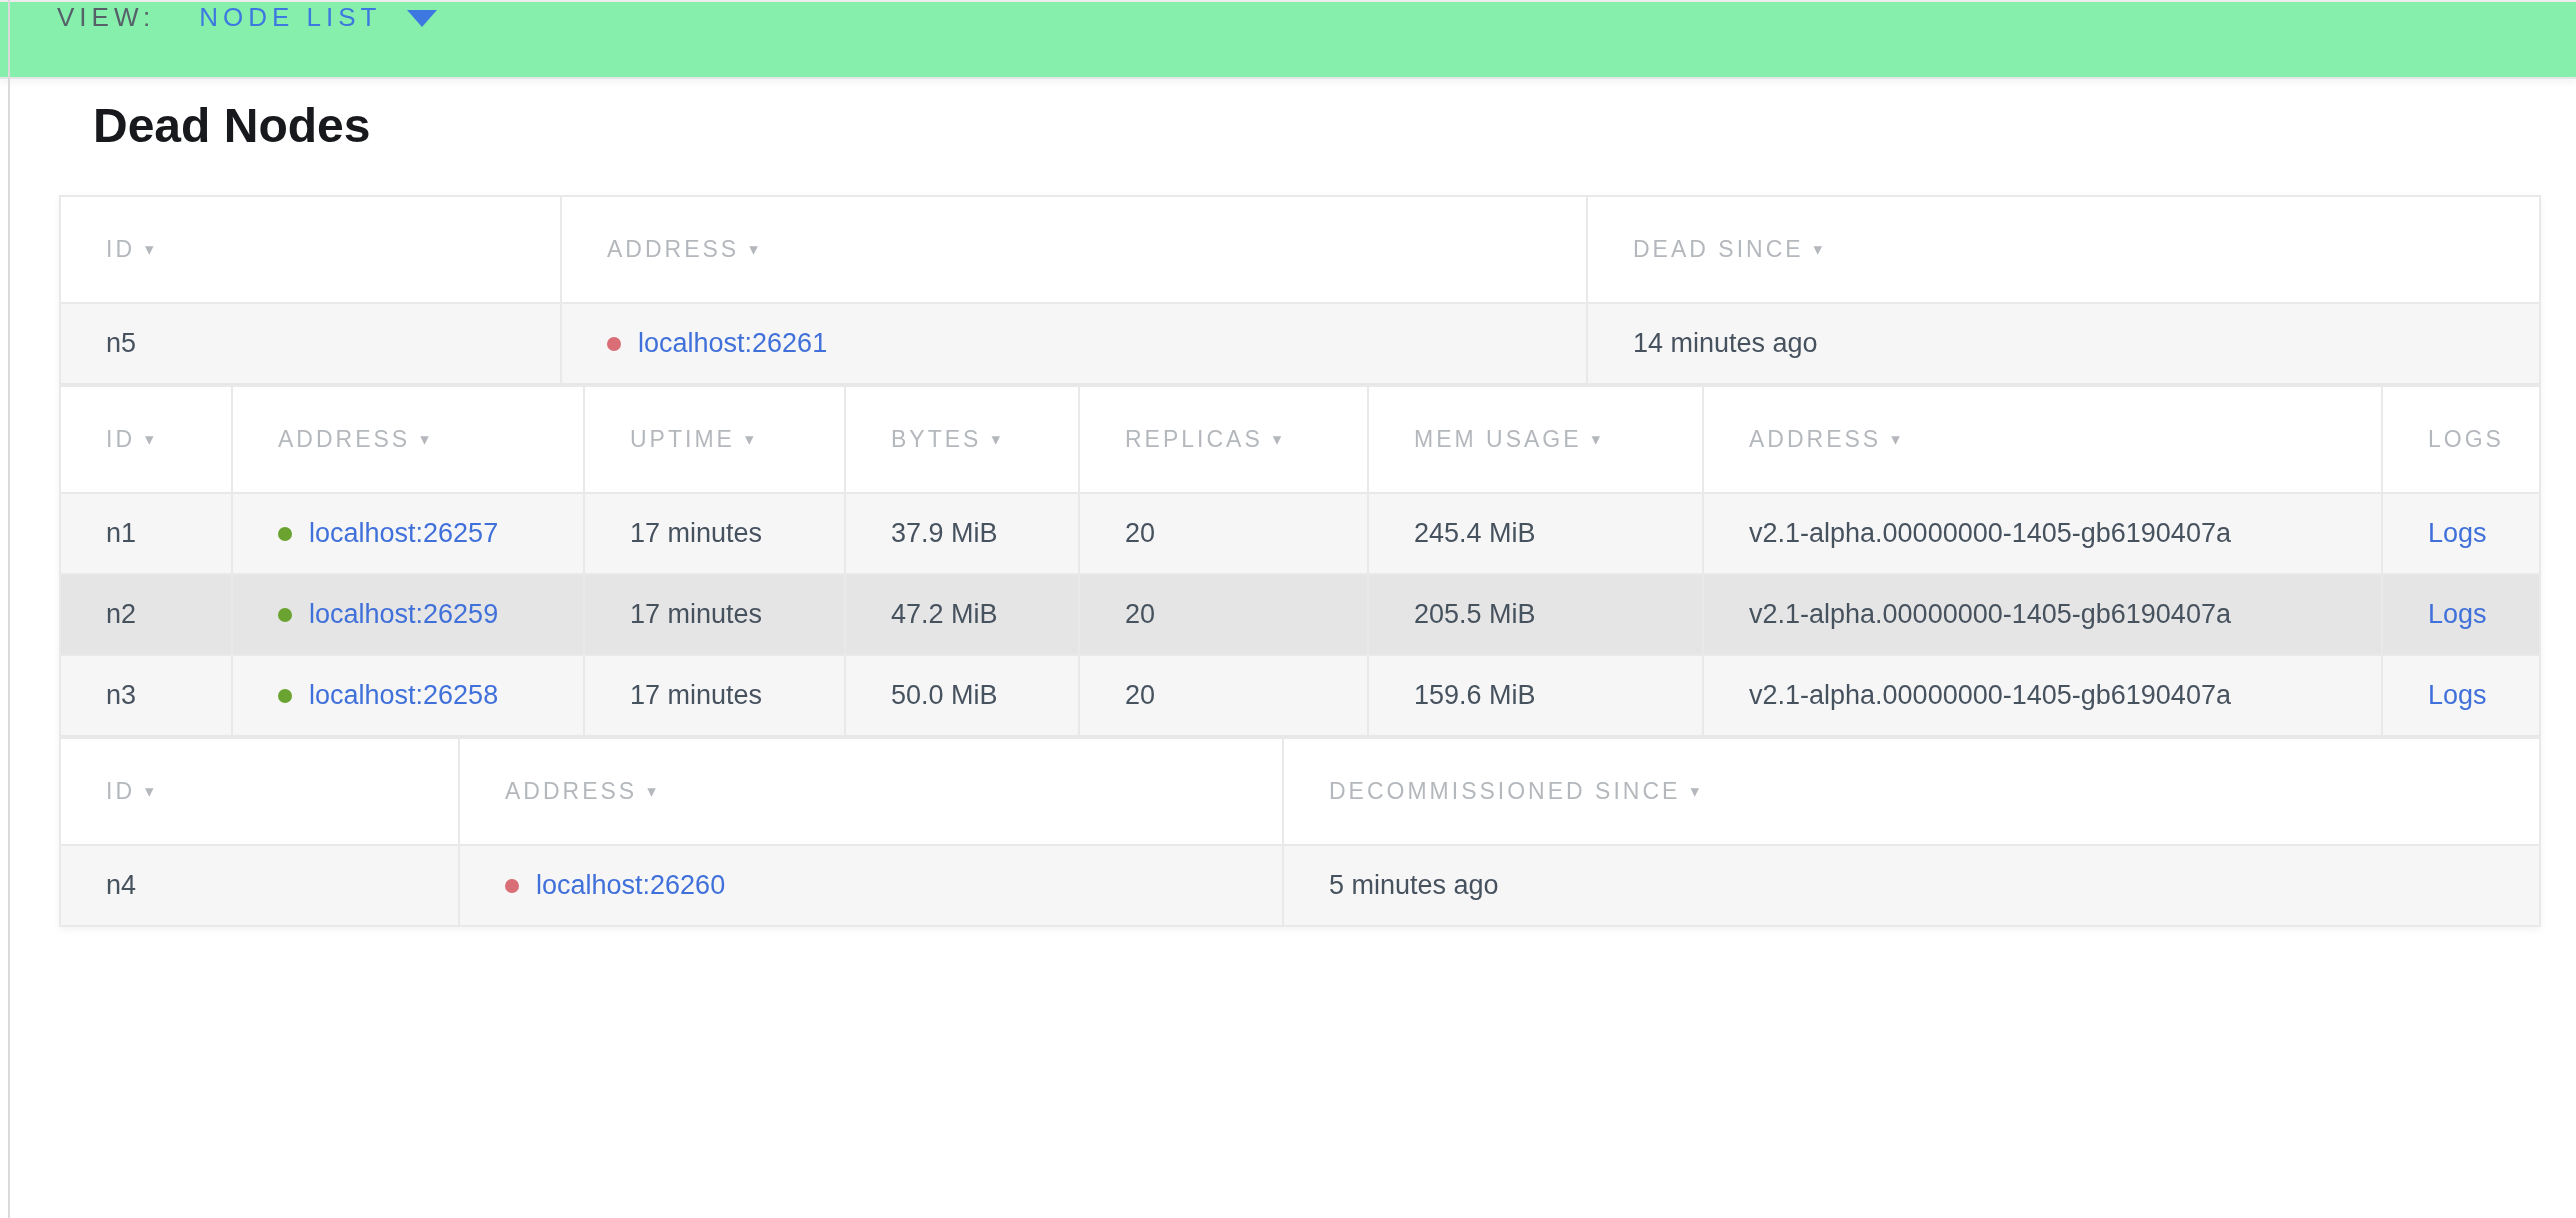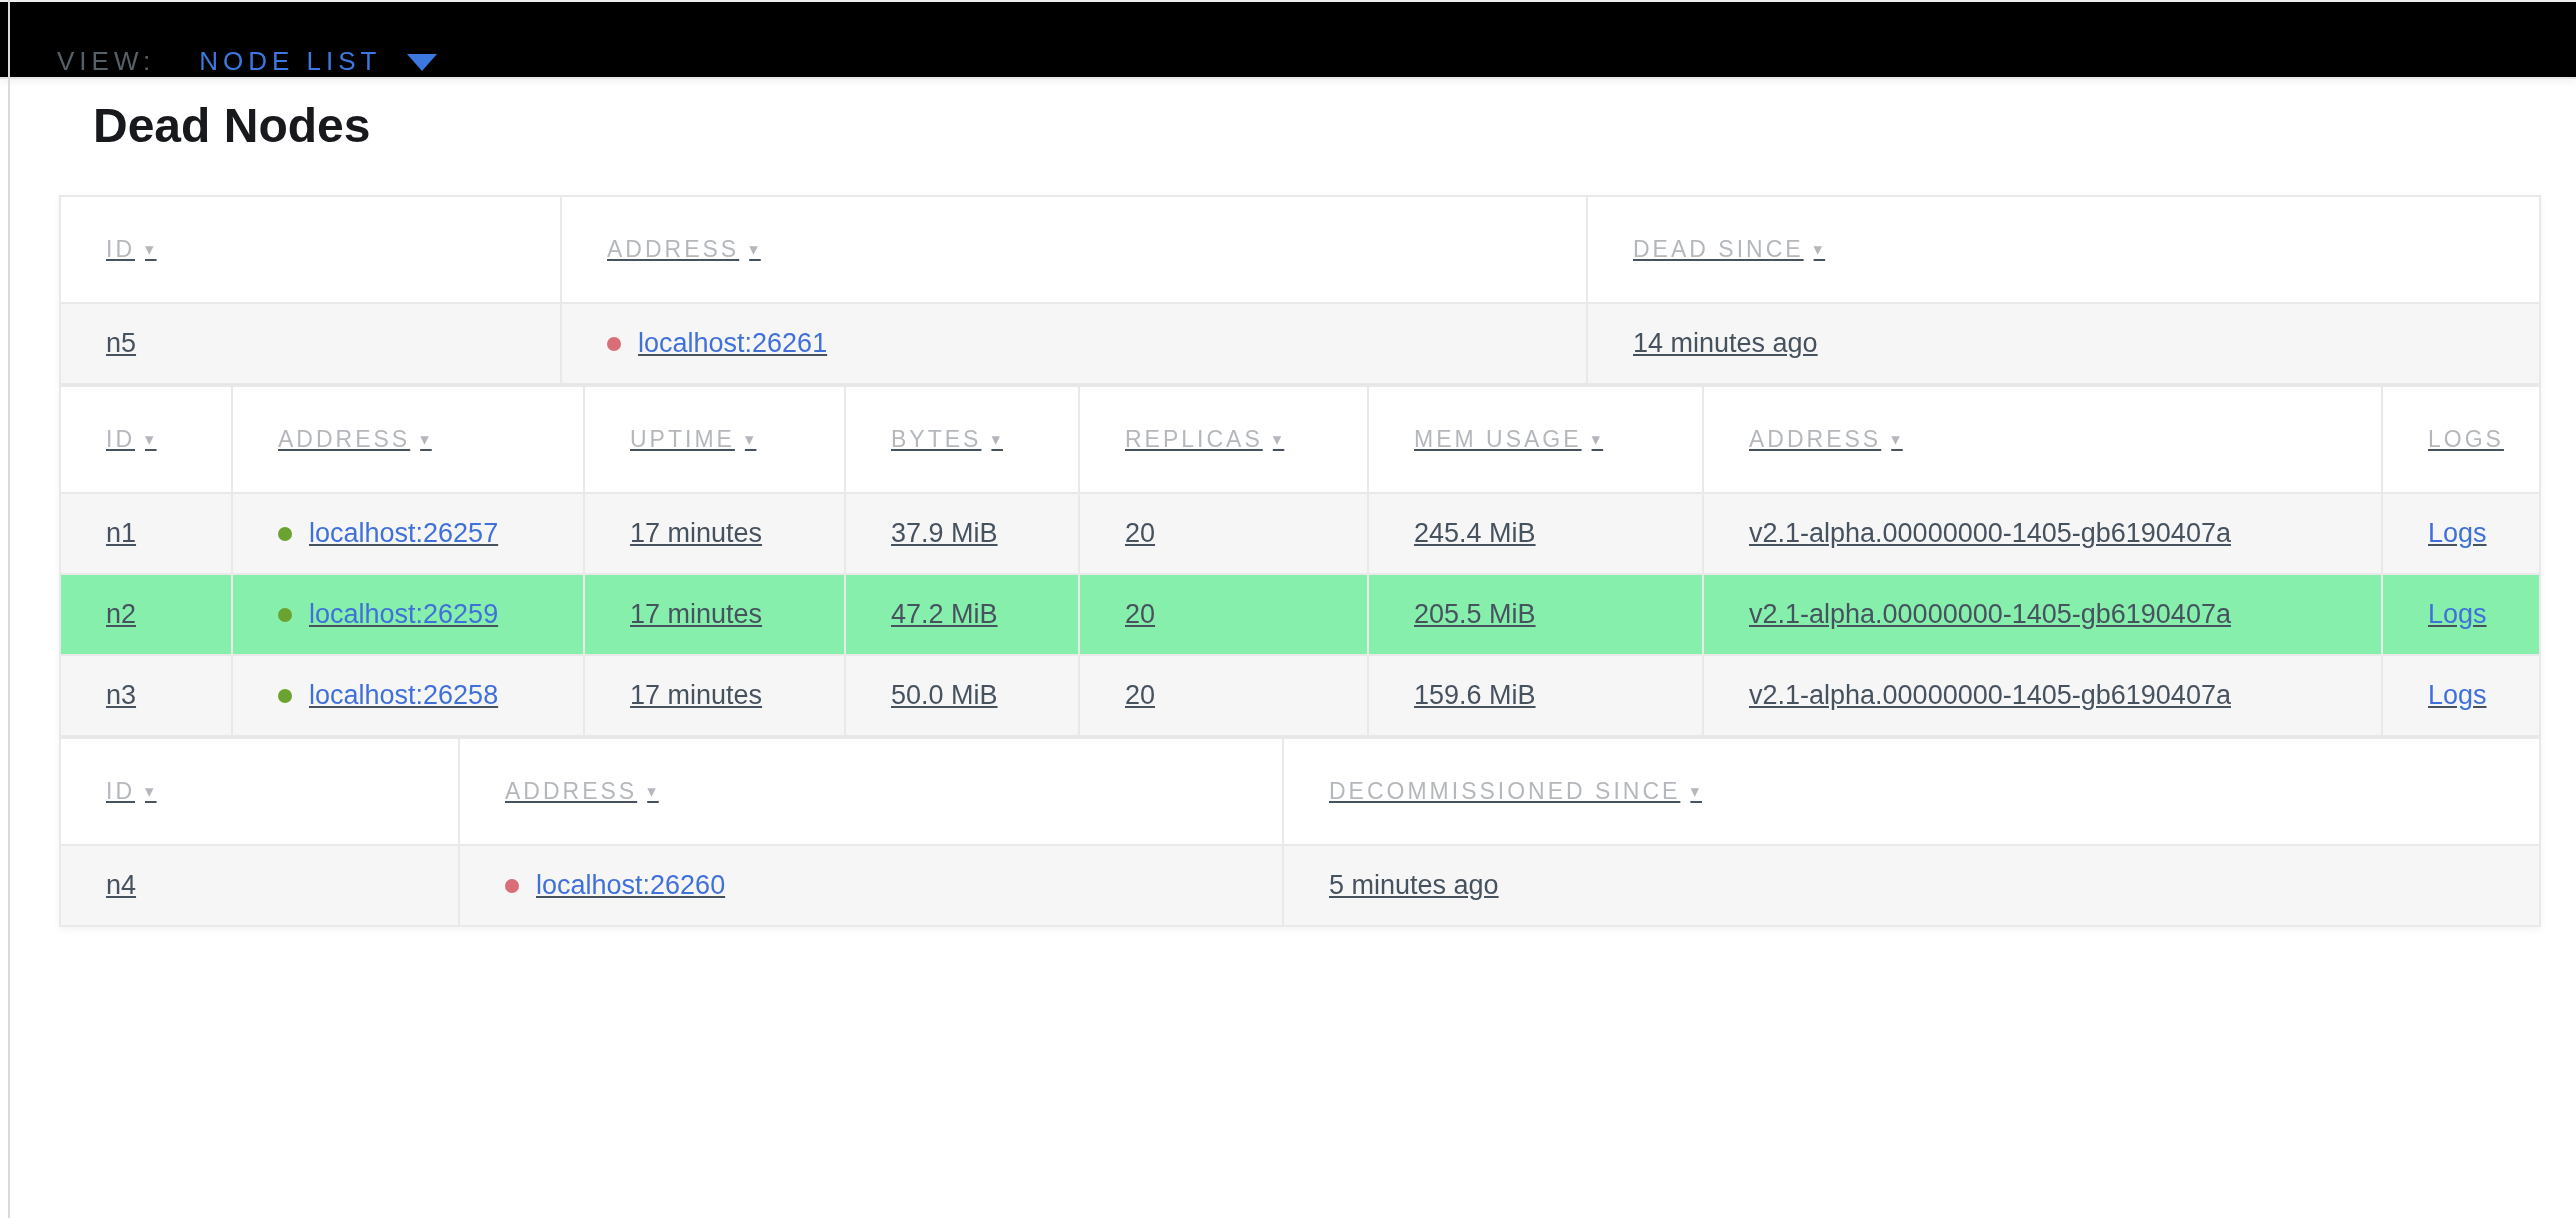--- a/index.html
+++ b/index.html
@@ -14,23 +14,23 @@
     position: absolute; left: 8px; top: 0; bottom: 0; width: 2px;
     background: var(--color-left-rule, #dadada);
     z-index: 5;
   }
   
   .top-bar {
     height: 79px;
     border-top: 2px solid #ededed;
     border-bottom: 2px solid #e3e5e7;
     box-shadow: 0 4px 6px rgba(0,0,0,0.045);
-    display: flex; align-items: flex-end;
+    display: flex; align-items: flex-start;
     padding-left: 57px;
-    background: #000000;
+    background: #86efac;
     position: relative; z-index: 4;
   }
   .view-label {
     font-size: 26px; letter-spacing: 5px;
     color: var(--color-view-label, #566069);
   }
   .view-select {
     background: none; border: none; cursor: pointer;
     display: flex; align-items: center;
     margin-left: 44px;
@@ -48,23 +48,22 @@
   .content { padding: 0 35px 0 59px; }
   h2.section-title {
     font-size: 48px; font-weight: bold; line-height: 48px;
     color: var(--color-heading, #17191c);
     margin-top: 42px; margin-bottom: 45px; margin-left: 34px;
   }
   h2.section-title.first { margin-top: 23px; }
 
   table.node-table {
     width: 100%; table-layout: fixed; border-collapse: collapse;
-    background: #86efac;
+    background: #e5e5e5;
     box-shadow: 0 3px 8px rgba(0,0,0,0.05);
-    text-decoration: underline;
   }
   table.node-table th, table.node-table td {
     border: 2px solid var(--color-table-border, #e9e9ea);
     text-align: left; vertical-align: middle;
     padding-left: 45px; padding-right: 12px;
     overflow: hidden; white-space: nowrap;
   }
   table.node-table th {
     height: 107px;
     background: #fff;

